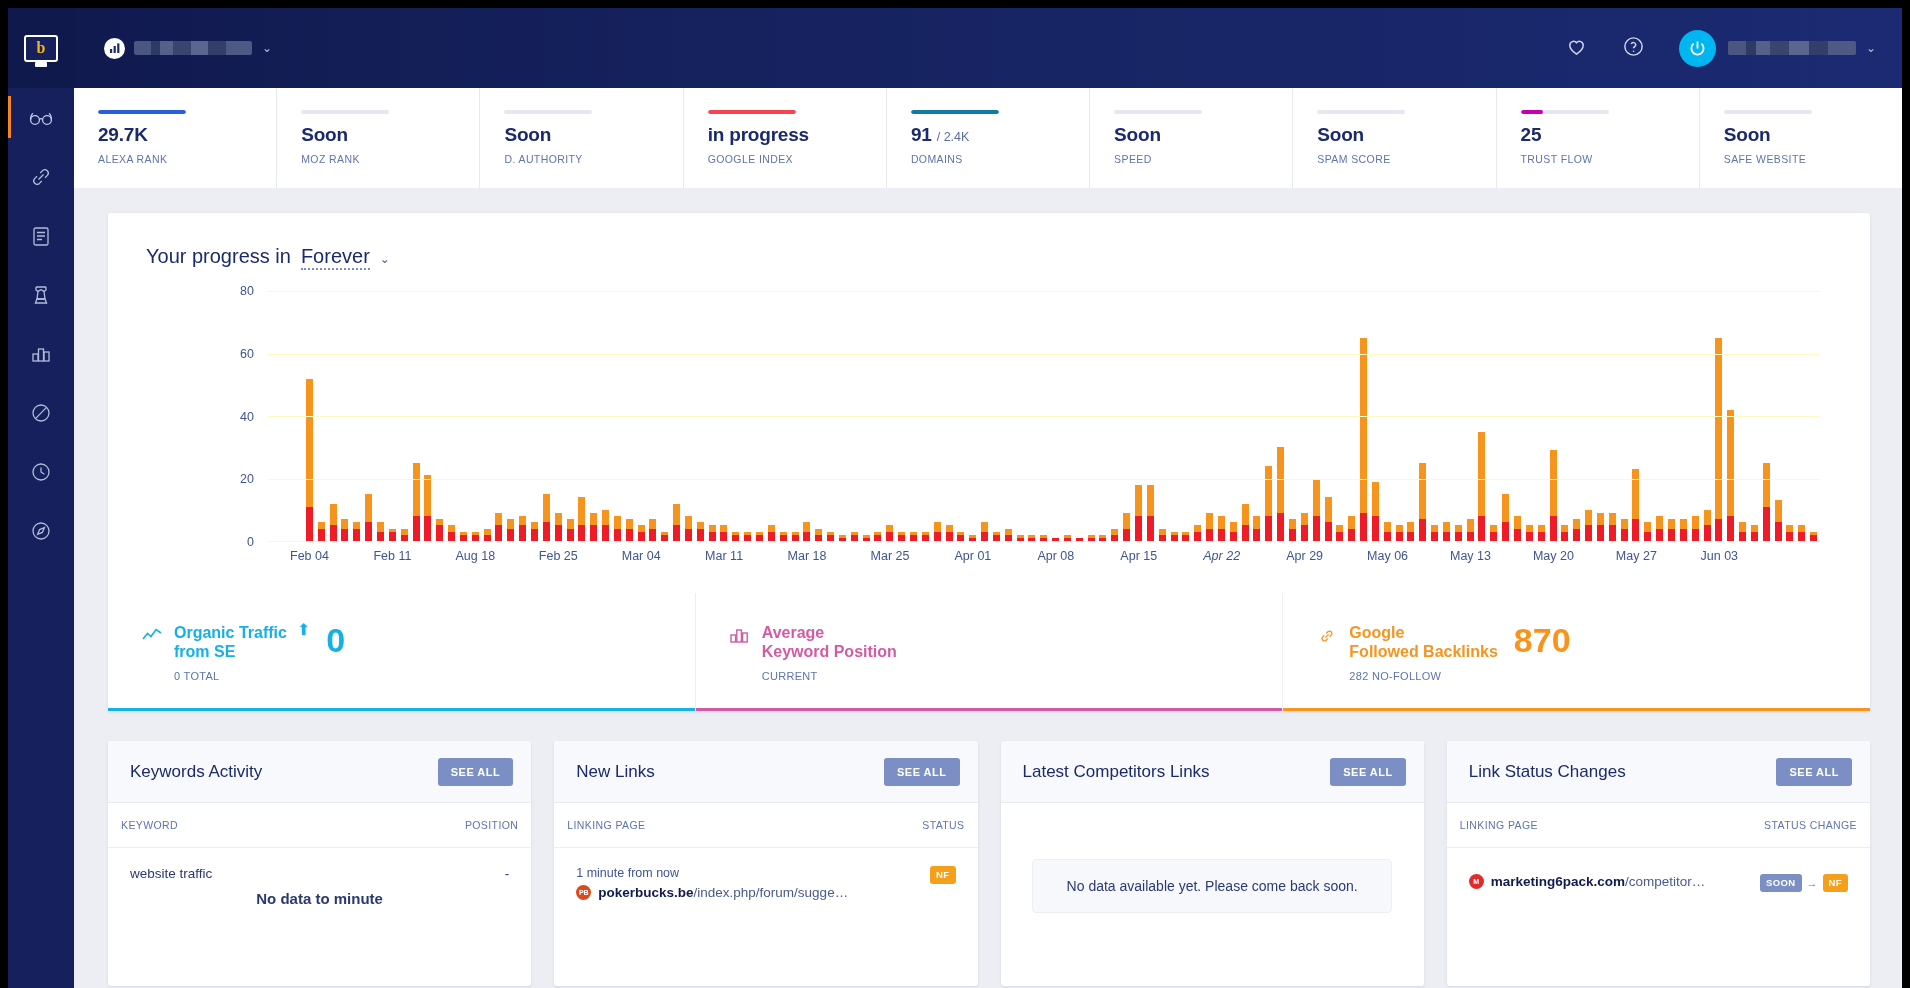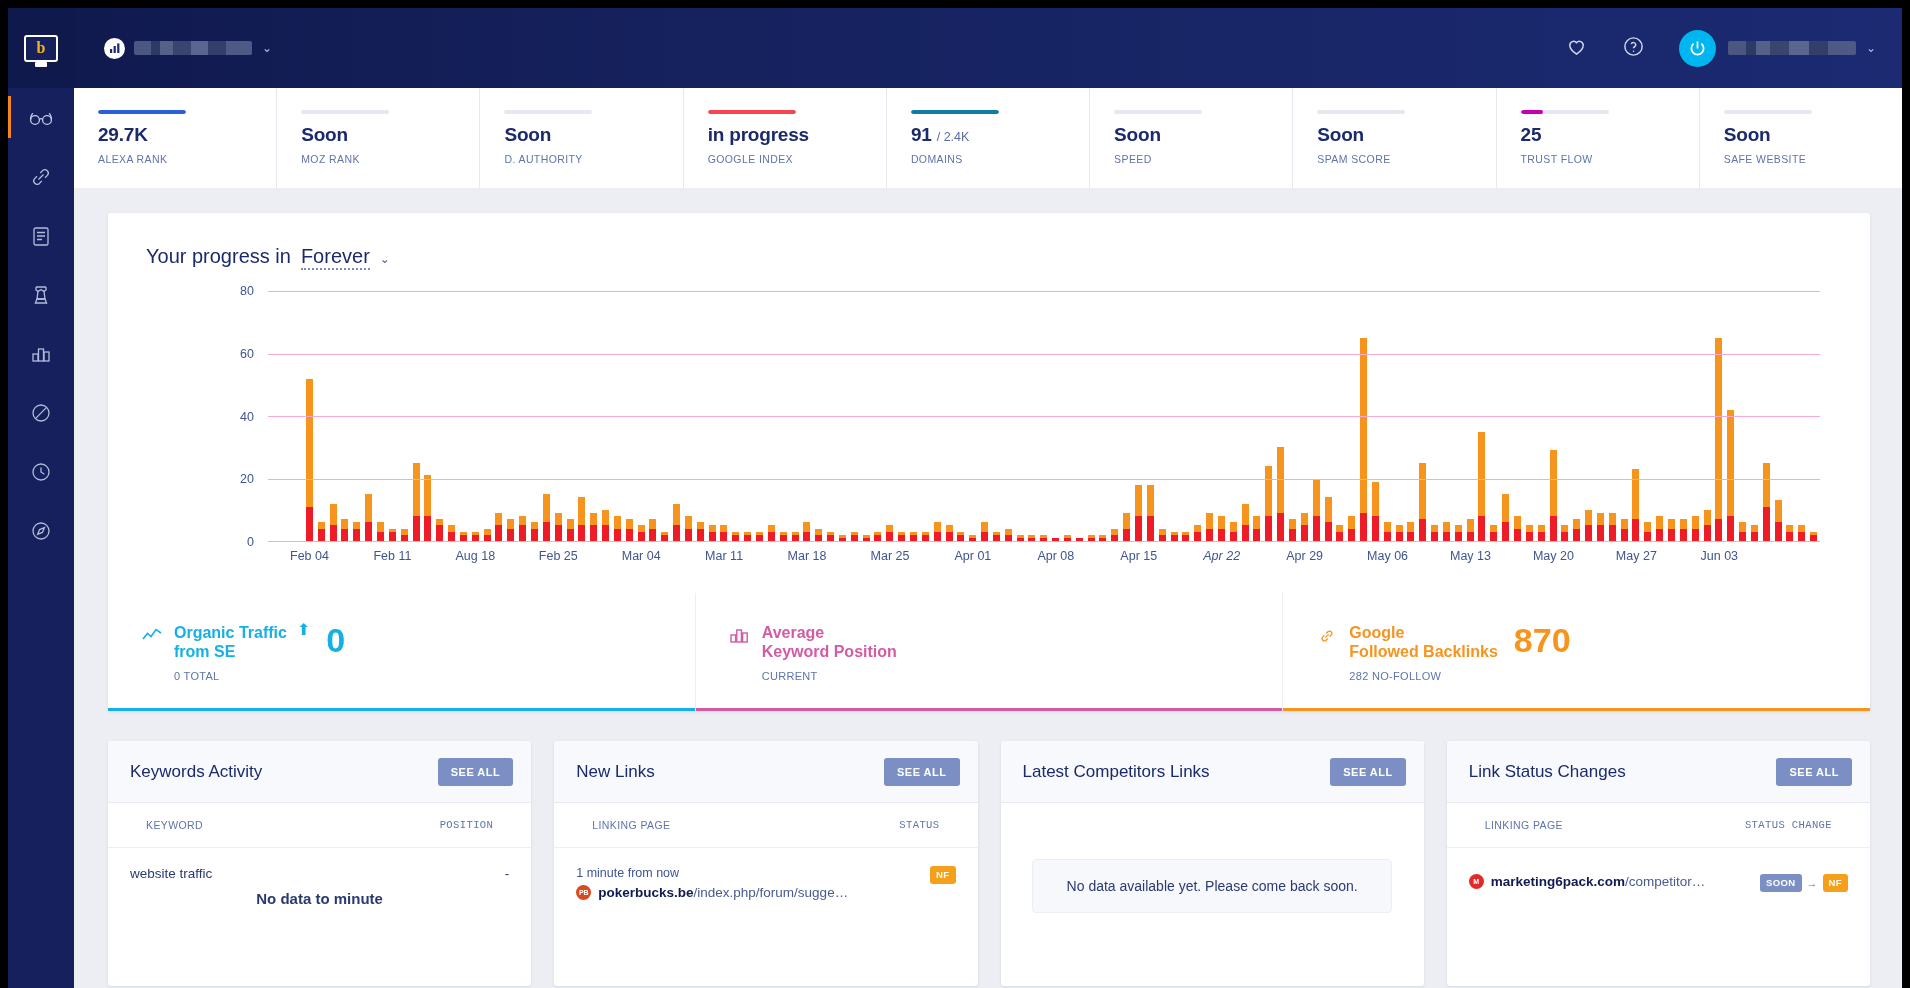--- a/index.html
+++ b/index.html
@@ -138,21 +138,21 @@
     border-bottom: 2px dotted #7f8bb8; cursor: pointer;
   }
   #progress-title .caret2 { margin-left: 10px; font-size: 12px; color: #50608f; }
 
   
   #chart-wrap { position: absolute; left: 0; top: 78px; width: 1762px; height: 250px; }
   #chart {
     position: absolute; left: 160px; top: 0; right: 50px; height: 250px;
   }
   .gridline {
-    position: absolute; left: 0; right: 0; height: 1px; background: #f9a8d4;
+    position: absolute; left: 0; right: 0; height: 1px; background: #fef9c3;
   }
   .ytick {
     position: absolute; right: calc(100% + 14px); transform: translateY(-50%);
     font-size: 12.5px; color: #3f5590; white-space: nowrap;
   }
   #bars {
     position: absolute; left: 0; right: 0; bottom: 0; height: 250px;
     display: flex; align-items: flex-end;
   }
   .bar-col { flex: 1 1 0; height: 100%; display: flex; flex-direction: column;
@@ -215,25 +215,25 @@
     height: 62px; background: #f8f9fc; border-bottom: 1px solid #e8eaf1;
     display: flex; align-items: center; padding: 0 18px 0 22px;
   }
   .panel-title { font-size: 17px; color: #1b2a6b; font-weight: 400; }
   .see-all {
     margin-left: auto; background: #7b8fc4; color: #fff; border: none;
     border-radius: 3px; padding: 8px 13px; font-size: 11px; letter-spacing: .5px;
     font-weight: 700; cursor: pointer; font-family: "Liberation Sans", sans-serif;
   }
   .panel-cols {
-    height: 45px; display: flex; align-items: center; padding: 0 38px;
+    height: 45px; display: flex; align-items: center; padding: 0 13px;
     border-bottom: 1px solid #eceef4;
     font-size: 10.5px; letter-spacing: .4px; color: #5e74aa; text-transform: uppercase;
   }
-  .panel-cols .right { margin-left: auto; font-family: Liberation Mono, monospace; }
+  .panel-cols .right { margin-left: auto; }
   .panel-body { flex: 1; padding: 18px 22px 0; position: relative; }
   .row-line { display: flex; align-items: flex-start; }
   .kw-name { font-size: 13.5px; color: #2a3a70; }
   .kw-pos { margin-left: auto; font-size: 13.5px; color: #2a3a70; }
   .nodata-box {
     margin: 26px auto 0; max-width: 360px; background: #f7f8fc;
     border: 1px solid #eceef4; border-radius: 4px;
     padding: 18px 20px; text-align: center; font-size: 14px; color: #2a3a70;
   }
   .ts { font-size: 12.5px; color: #3f5590; }

